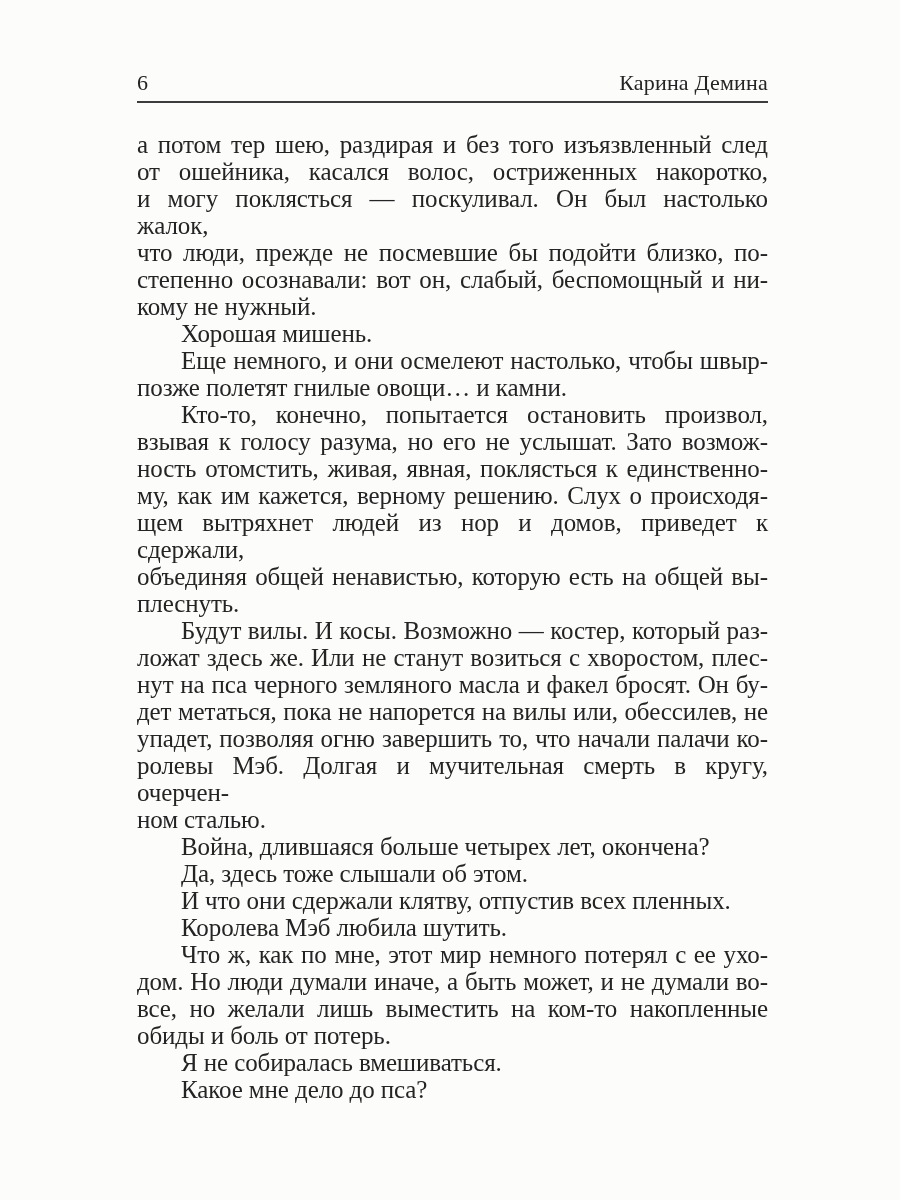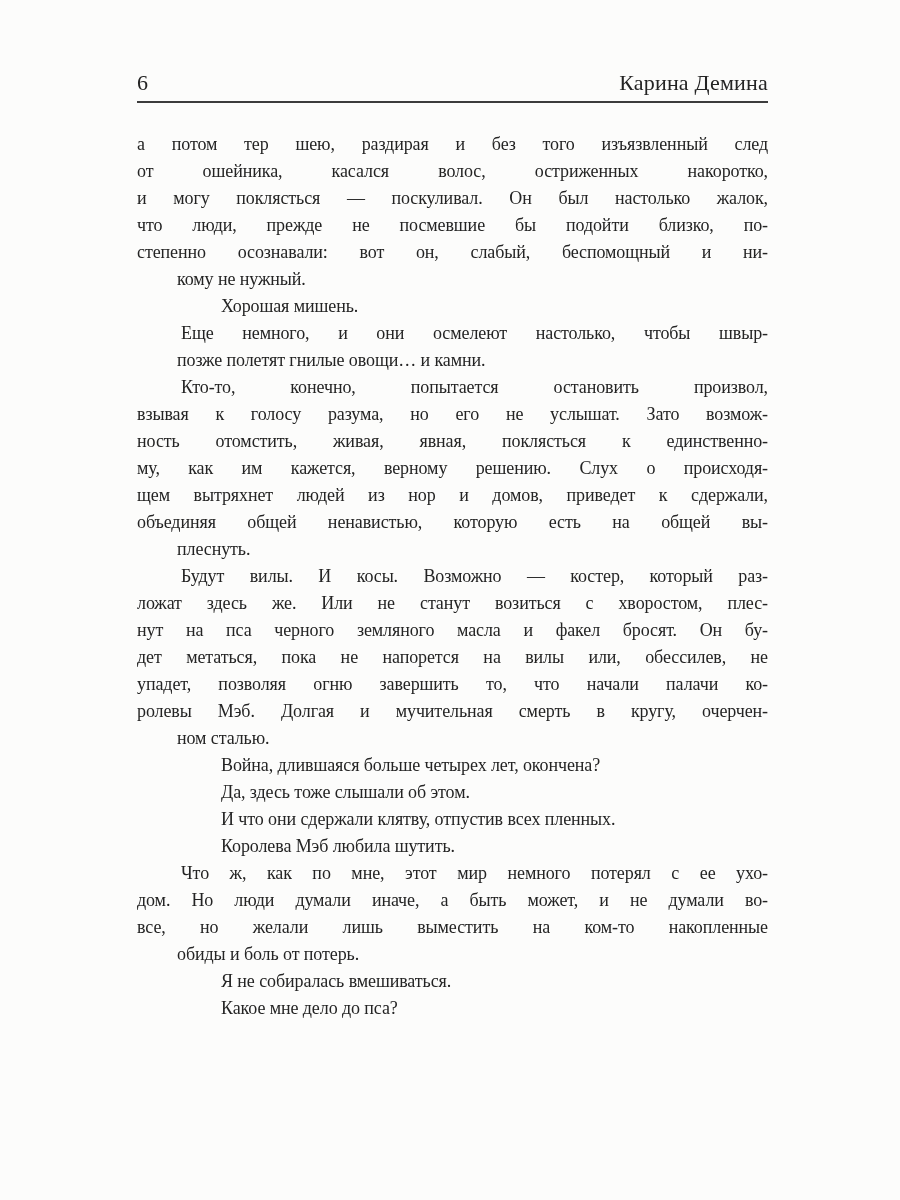--- a/index.html
+++ b/index.html
@@ -40,38 +40,37 @@
   }
   .running-title {
     font-size: 22px;
     font-family: Liberation Serif, serif;
   }
   .page-body {
     position: absolute;
     left: 137px;
     right: 132px;
     top: 131px;
-    font-size: 18px;
+    font-size: 25px;
     line-height: 27px;
     letter-spacing: -0.1px;
   }
   .page-body p {
     margin: 0;
     padding: 0;
   }
   .tline {
     display: block;
     text-align: justify;
     text-align-last: justify;
     white-space: normal;
   }
   .tline.last {
-    text-align: center;
+    text-align: right;
     text-align-last: left;
-    margin-left: 40px;
   }
   .tline.indent {
     text-indent: 44px;
   }
 </style>
 </head>
 <body>
 
 <div class="page">
   <div class="page-header">

